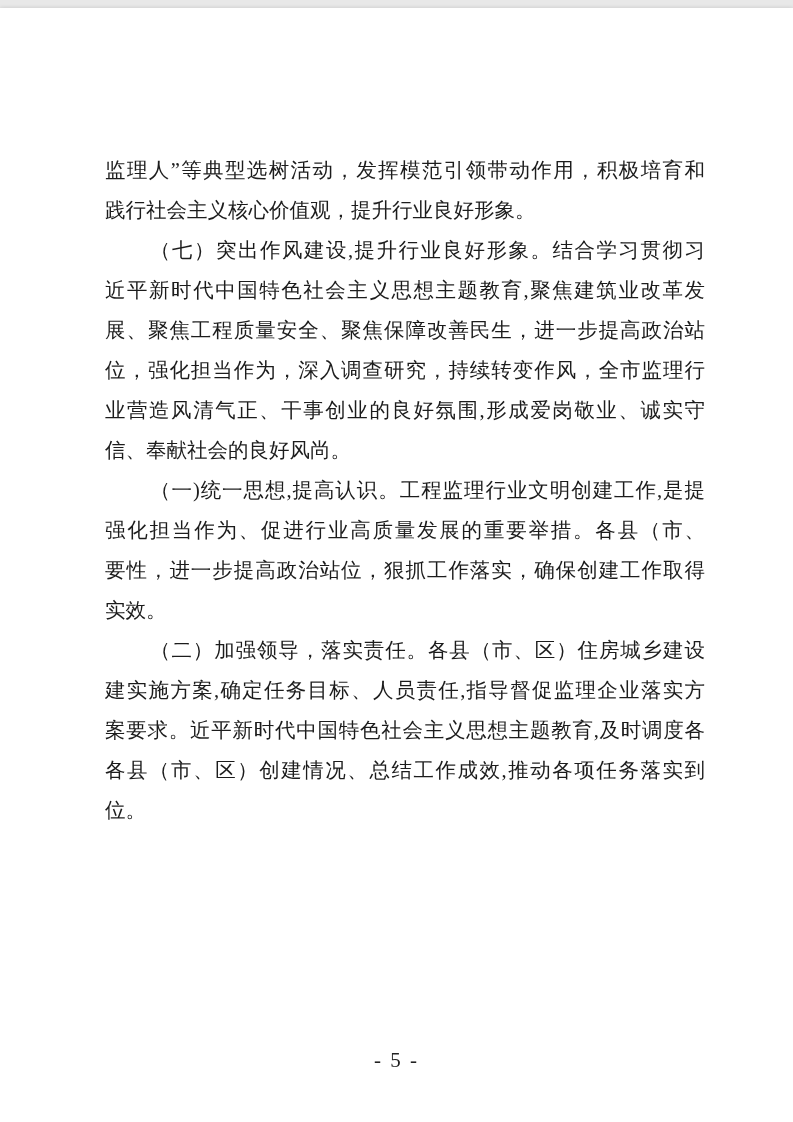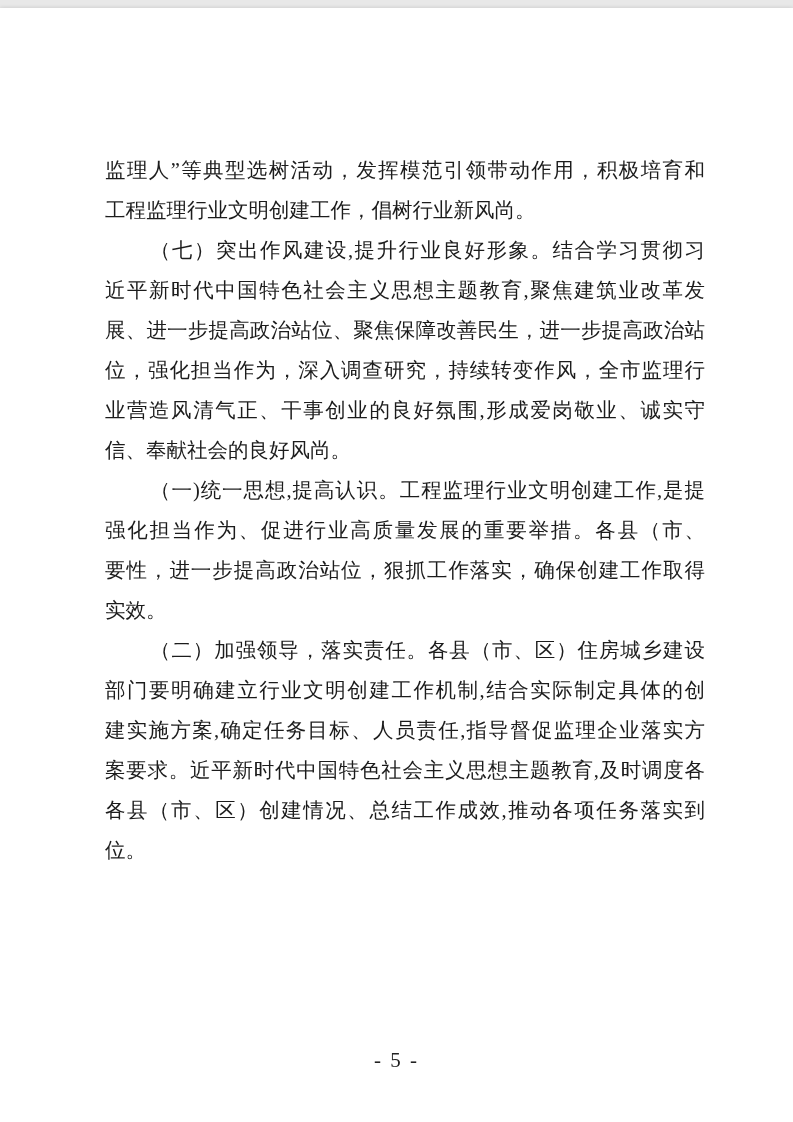--- a/index.html
+++ b/index.html
@@ -55,32 +55,31 @@
     letter-spacing: 2px;
     color: #222222;
   }
 </style>
 </head>
 <body>
 
 <div class="page">
   <div class="content">
     <div class="line">监理人”等典型选树活动，发挥模范引领带动作用，积极培育和</div>
-    <div class="line last">工程监理行业文明创建工作，倡树行业新风尚。</div>
+    <div class="line last">践行社会主义核心价值观，提升行业良好形象。</div>
     <div class="line indent">（七）突出作风建设,提升行业良好形象。结合学习贯彻习</div>
     <div class="line">近平新时代中国特色社会主义思想主题教育,聚焦建筑业改革发</div>
-    <div class="line">展、进一步提高政治站位、聚焦保障改善民生，进一步提高政治站</div>
+    <div class="line">展、聚焦工程质量安全、聚焦保障改善民生，进一步提高政治站</div>
     <div class="line">位，强化担当作为，深入调查研究，持续转变作风，全市监理行</div>
     <div class="line">业营造风清气正、干事创业的良好氛围,形成爱岗敬业、诚实守</div>
     <div class="line last">信、奉献社会的良好风尚。</div>
     <div class="line indent">（一)统一思想,提高认识。工程监理行业文明创建工作,是提</div>
     <div class="line">强化担当作为、促进行业高质量发展的重要举措。各县（市、</div>
     <div class="line">要性，进一步提高政治站位，狠抓工作落实，确保创建工作取得</div>
     <div class="line last">实效。</div>
     <div class="line indent">（二）加强领导，落实责任。各县（市、区）住房城乡建设</div>
-    <div class="line">部门要明确建立行业文明创建工作机制,结合实际制定具体的创</div>
     <div class="line">建实施方案,确定任务目标、人员责任,指导督促监理企业落实方</div>
     <div class="line">案要求。近平新时代中国特色社会主义思想主题教育,及时调度各</div>
     <div class="line">各县（市、区）创建情况、总结工作成效,推动各项任务落实到</div>
     <div class="line last">位。</div>
   </div>
   <div class="footer">- 5 -</div>
 </div>
 
 </body></html>

